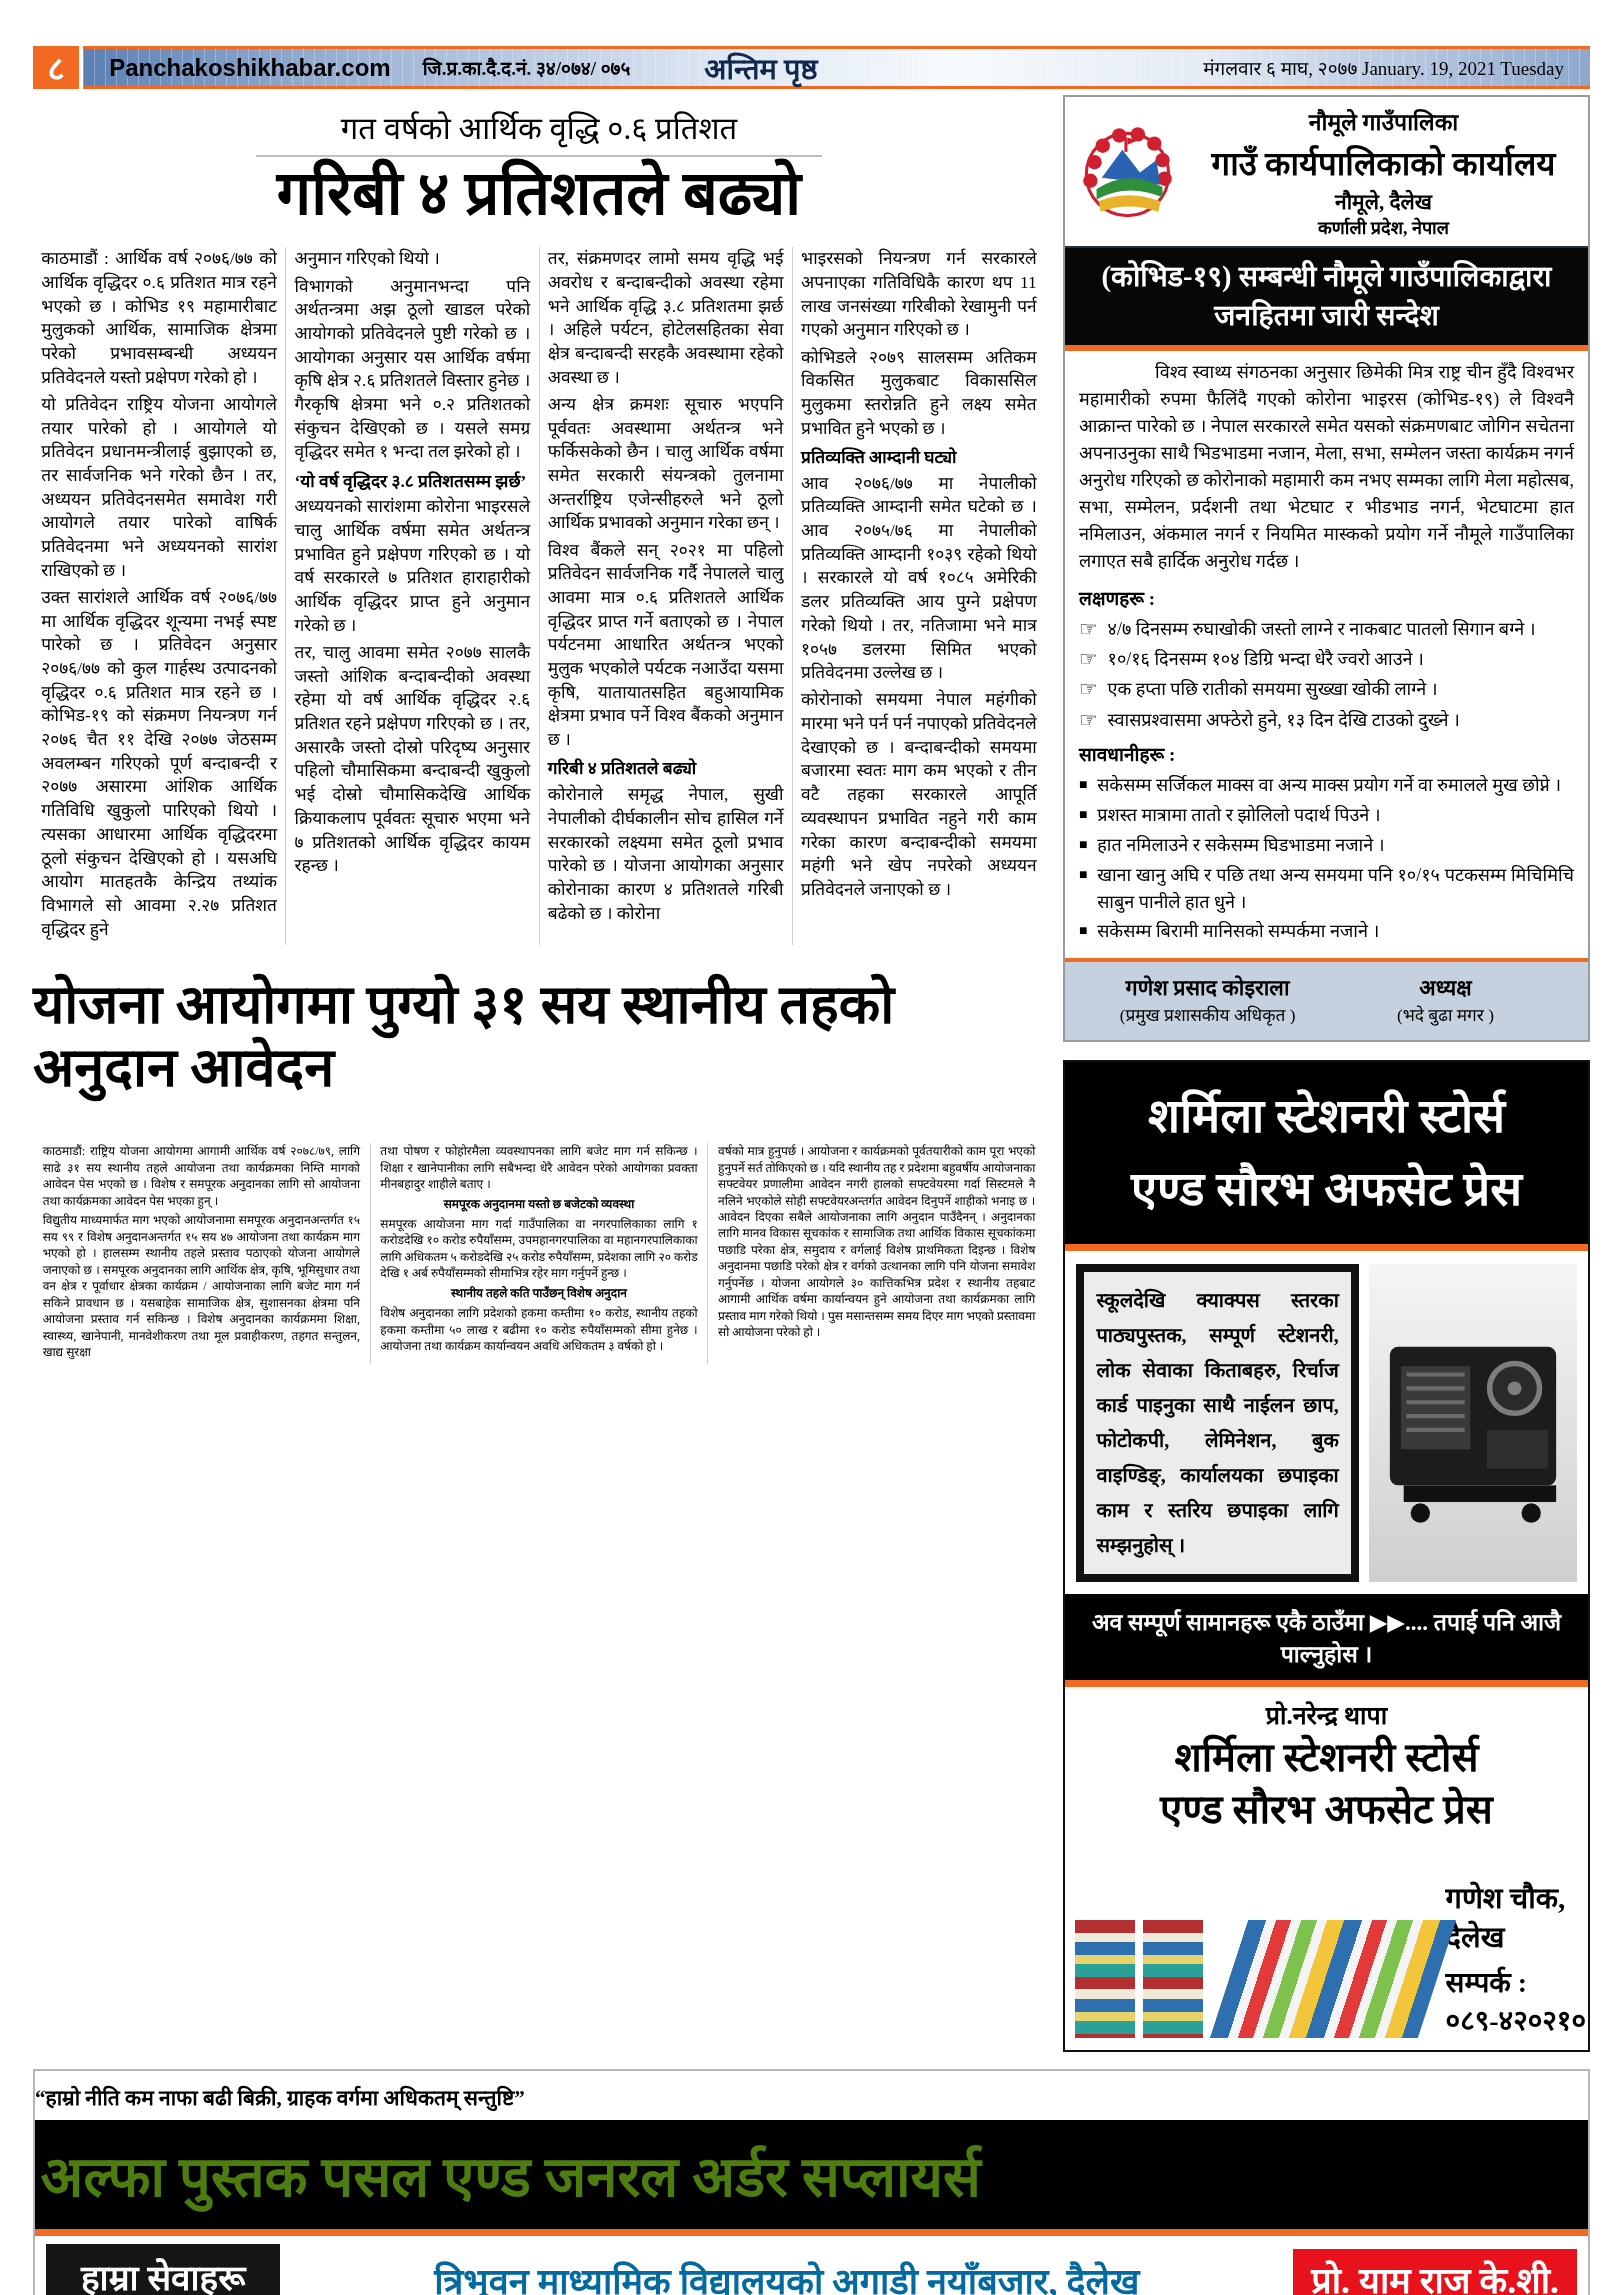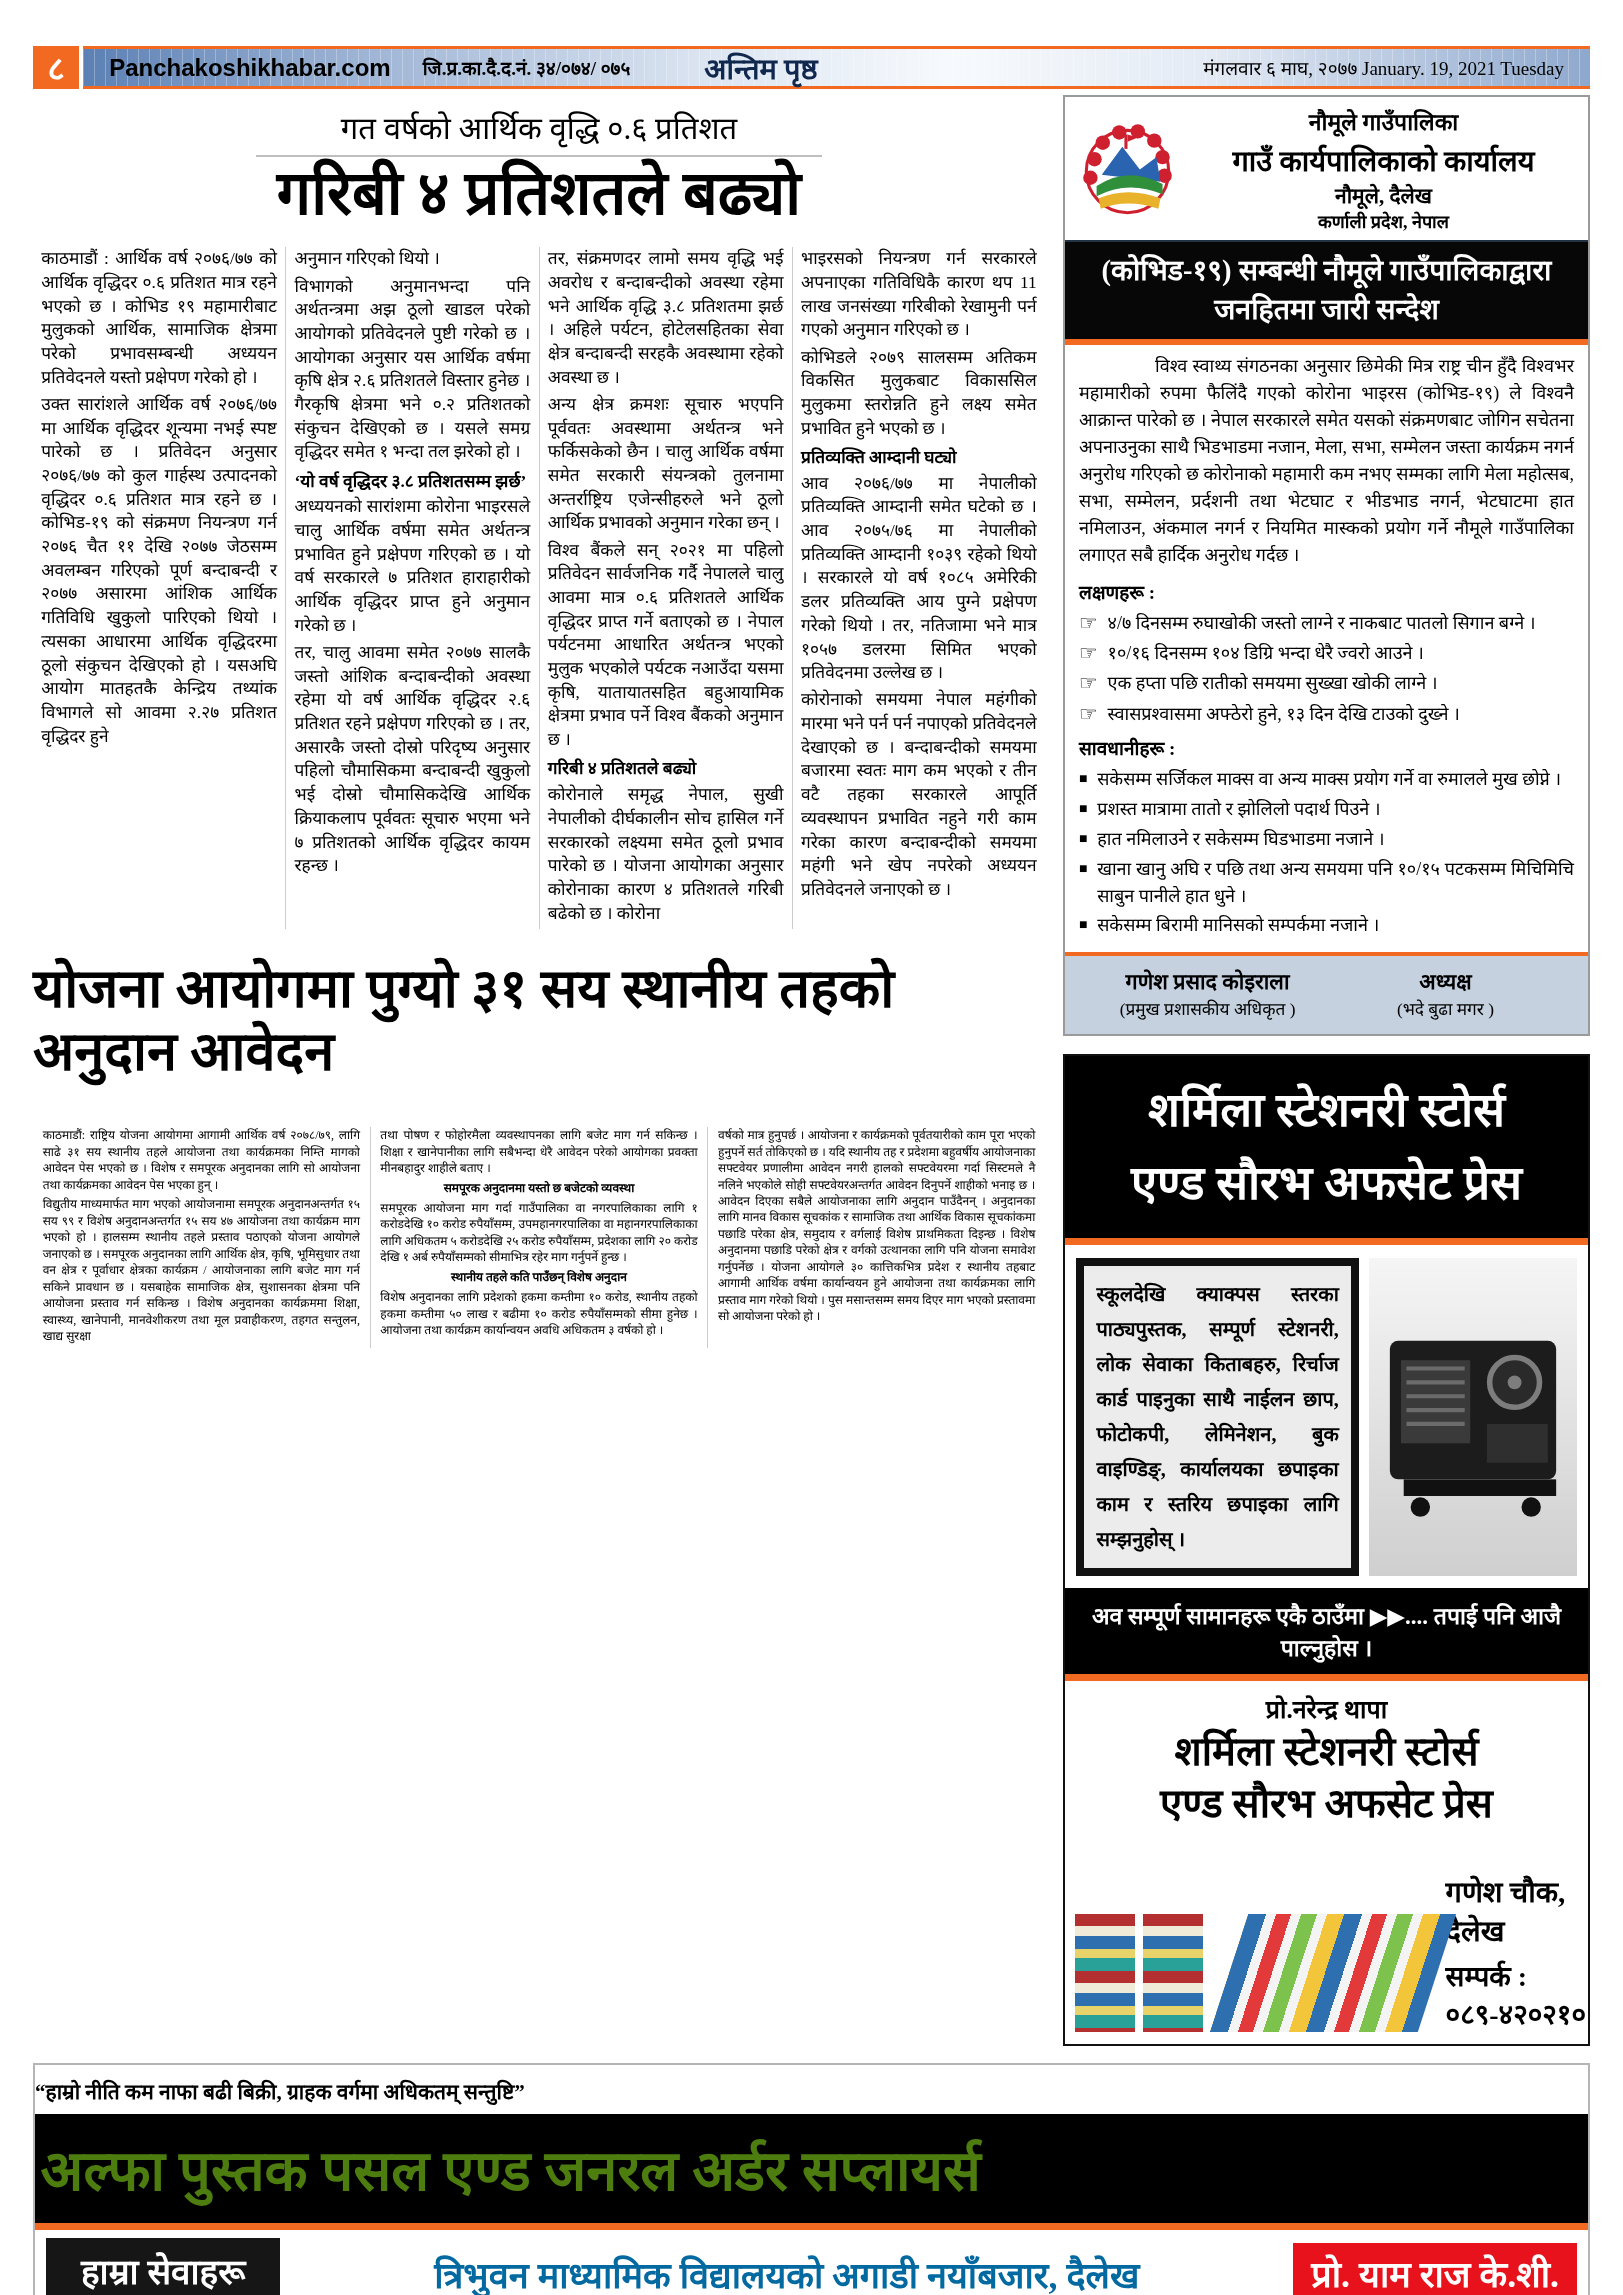--- a/index.html
+++ b/index.html
@@ -42,21 +42,21 @@
   .cols3 .col{flex:1;font-size:12px;line-height:1.37;text-align:justify;padding:0 9.7px;margin-top:24px;}
   .cols3 .col + .col{border-left:0.7px solid #ccc;}
   .subc{font-weight:bold;text-align:center;margin:7px 0 2.8px;}
 
   
   .notice{border:2.1px solid #9a9a9a;background:#fff;}
   .notice-head{display:flex;gap:11px;padding:8.3px 11px 7px;align-items:center;}
   .emblem{width:103px;height:103px;flex:none;}
   .norg{flex:1;text-align:center;font-weight:bold;}
   .norg .l1{font-size:23px;}
-  .norg .l2{font-size:29px;margin:2.8px 0;text-align:center;}
+  .norg .l2{font-size:33px;margin:2.8px 0;text-align:center;}
   .norg .l3{font-size:21px;}
   .norg .l4{font-size:18px;}
   .ntitle{background:#070707;color:#fff;text-align:center;font-weight:bold;font-size:28.5px;
           line-height:1.35;padding:9.7px 5.6px;border-top:2.8px solid #234;}
   .nrule{height:6.2px;background:#f26a21;}
   .nbody{padding:8.3px 14px 4.2px;font-size:18px;line-height:1.5;text-align:justify;}
   .nbody .lead{text-indent:76px;margin:0 0 9.7px;}
   .nsub{font-weight:bold;font-size:19px;margin:7px 0 2.8px;}
   .nitem{display:flex;gap:9.7px;margin:2.8px 0;align-items:flex-start;}
   .hand{font-size:21px;line-height:1.3;flex:none;}
@@ -120,20 +120,21 @@
 
     <div class="leftcol">
 
       <section>
         <div class="kicker">गत वर्षको आर्थिक वृद्धि ०.६ प्रतिशत</div>
         <div class="kicker-rule"></div>
         <h1 class="headline1">गरिबी ४ प्रतिशतले बढ्यो</h1>
         <div class="cols4">
           <div class="col">
             <p>काठमाडौं : आर्थिक वर्ष २०७६/७७ को आर्थिक वृद्धिदर ०.६ प्रतिशत मात्र रहने भएको छ । कोभिड १९ महामारीबाट मुलुकको आर्थिक, सामाजिक क्षेत्रमा परेको प्रभावसम्बन्धी अध्ययन प्रतिवेदनले यस्तो प्रक्षेपण गरेको हो ।</p>
+            <p>यो प्रतिवेदन राष्ट्रिय योजना आयोगले तयार पारेको हो । आयोगले यो प्रतिवेदन प्रधानमन्त्रीलाई बुझाएको छ, तर सार्वजनिक भने गरेको छैन । तर, अध्ययन प्रतिवेदनसमेत समावेश गरी आयोगले तयार पारेको वाषिर्क प्रतिवेदनमा भने अध्ययनको सारांश राखिएको छ ।</p>
             <p>उक्त सारांशले आर्थिक वर्ष २०७६/७७ मा आर्थिक वृद्धिदर शून्यमा नभई स्पष्ट पारेको छ । प्रतिवेदन अनुसार २०७६/७७ को कुल गार्हस्थ उत्पादनको वृद्धिदर ०.६ प्रतिशत मात्र रहने छ । कोभिड-१९ को संक्रमण नियन्त्रण गर्न २०७६ चैत ११ देखि २०७७ जेठसम्म अवलम्बन गरिएको पूर्ण बन्दाबन्दी र २०७७ असारमा आंशिक आर्थिक गतिविधि खुकुलो पारिएको थियो । त्यसका आधारमा आर्थिक वृद्धिदरमा ठूलो संकुचन देखिएको हो । यसअघि आयोग मातहतकै केन्द्रिय तथ्यांक विभागले सो आवमा २.२७ प्रतिशत वृद्धिदर हुने</p>
           </div>
           <div class="col">
             <p>अनुमान गरिएको थियो ।</p>
             <p>विभागको अनुमानभन्दा पनि अर्थतन्त्रमा अझ ठूलो खाडल परेको आयोगको प्रतिवेदनले पुष्टी गरेको छ । आयोगका अनुसार यस आर्थिक वर्षमा कृषि क्षेत्र २.६ प्रतिशतले विस्तार हुनेछ । गैरकृषि क्षेत्रमा भने ०.२ प्रतिशतको संकुचन देखिएको छ । यसले समग्र वृद्धिदर समेत १ भन्दा तल झरेको हो ।</p>
             <p class="sub">‘यो वर्ष वृद्धिदर ३.८ प्रतिशतसम्म झर्छ’</p>
             <p>अध्ययनको सारांशमा कोरोना भाइरसले चालु आर्थिक वर्षमा समेत अर्थतन्त्र प्रभावित हुने प्रक्षेपण गरिएको छ । यो वर्ष सरकारले ७ प्रतिशत हाराहारीको आर्थिक वृद्धिदर प्राप्त हुने अनुमान गरेको छ ।</p>
             <p>तर, चालु आवमा समेत २०७७ सालकै जस्तो आंशिक बन्दाबन्दीको अवस्था रहेमा यो वर्ष आर्थिक वृद्धिदर २.६ प्रतिशत रहने प्रक्षेपण गरिएको छ । तर, असारकै जस्तो दोस्रो परिदृष्य अनुसार पहिलो चौमासिकमा बन्दाबन्दी खुकुलो भई दोस्रो चौमासिकदेखि आर्थिक क्रियाकलाप पूर्ववतः सूचारु भएमा भने ७ प्रतिशतको आर्थिक वृद्धिदर कायम रहन्छ ।</p>
           </div>
           <div class="col">

